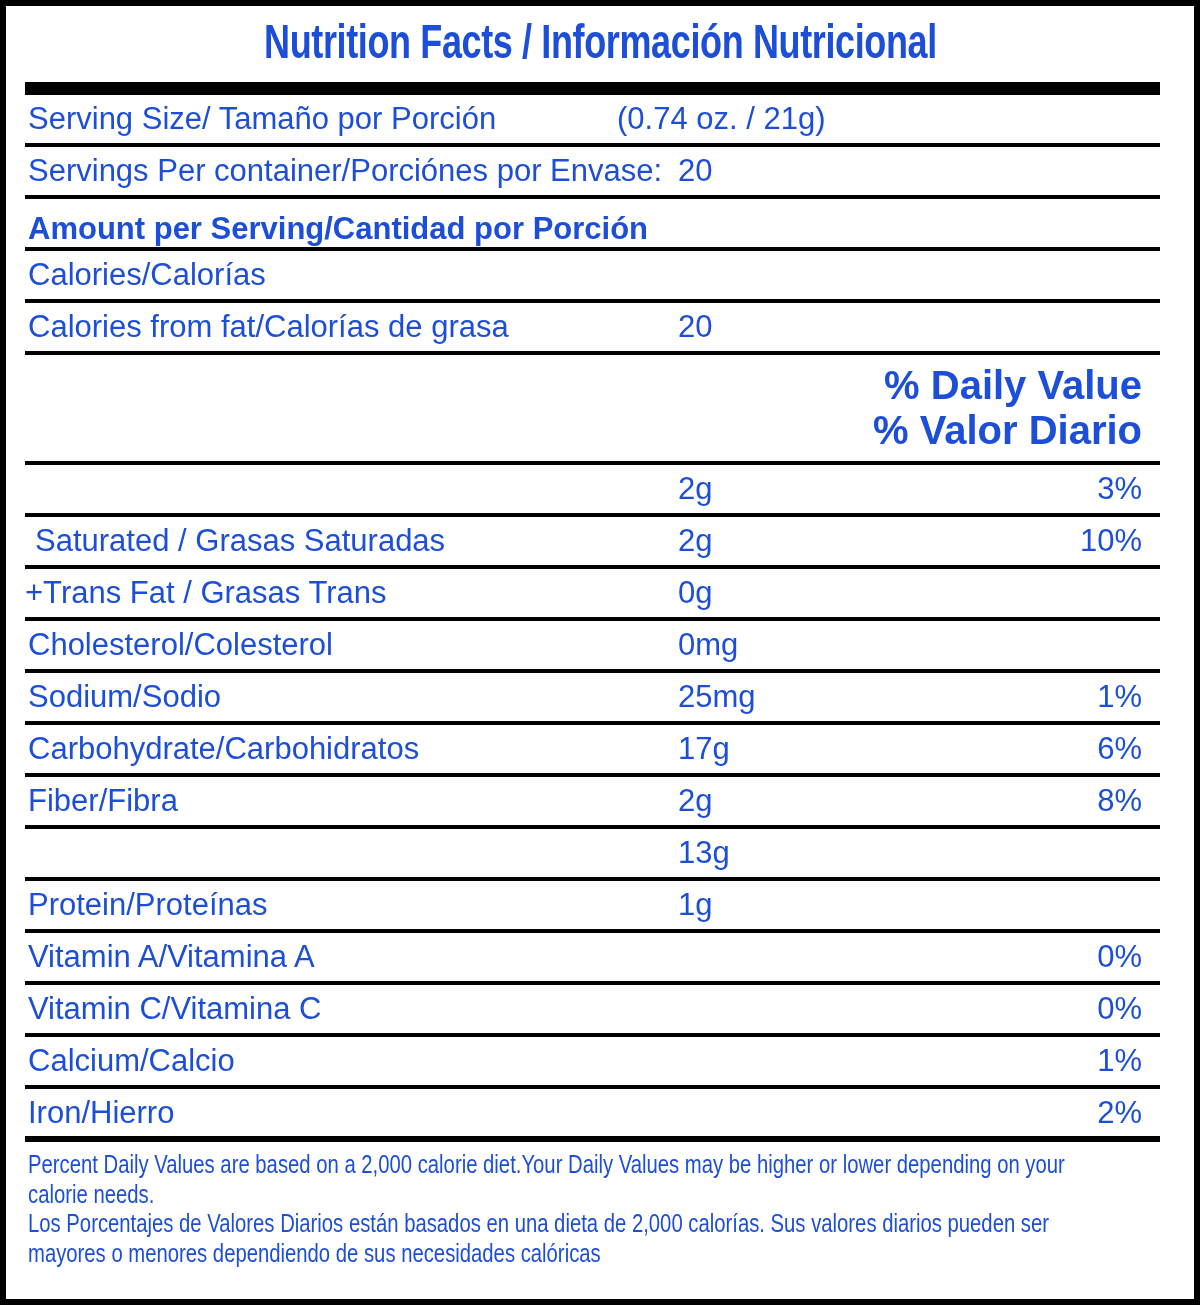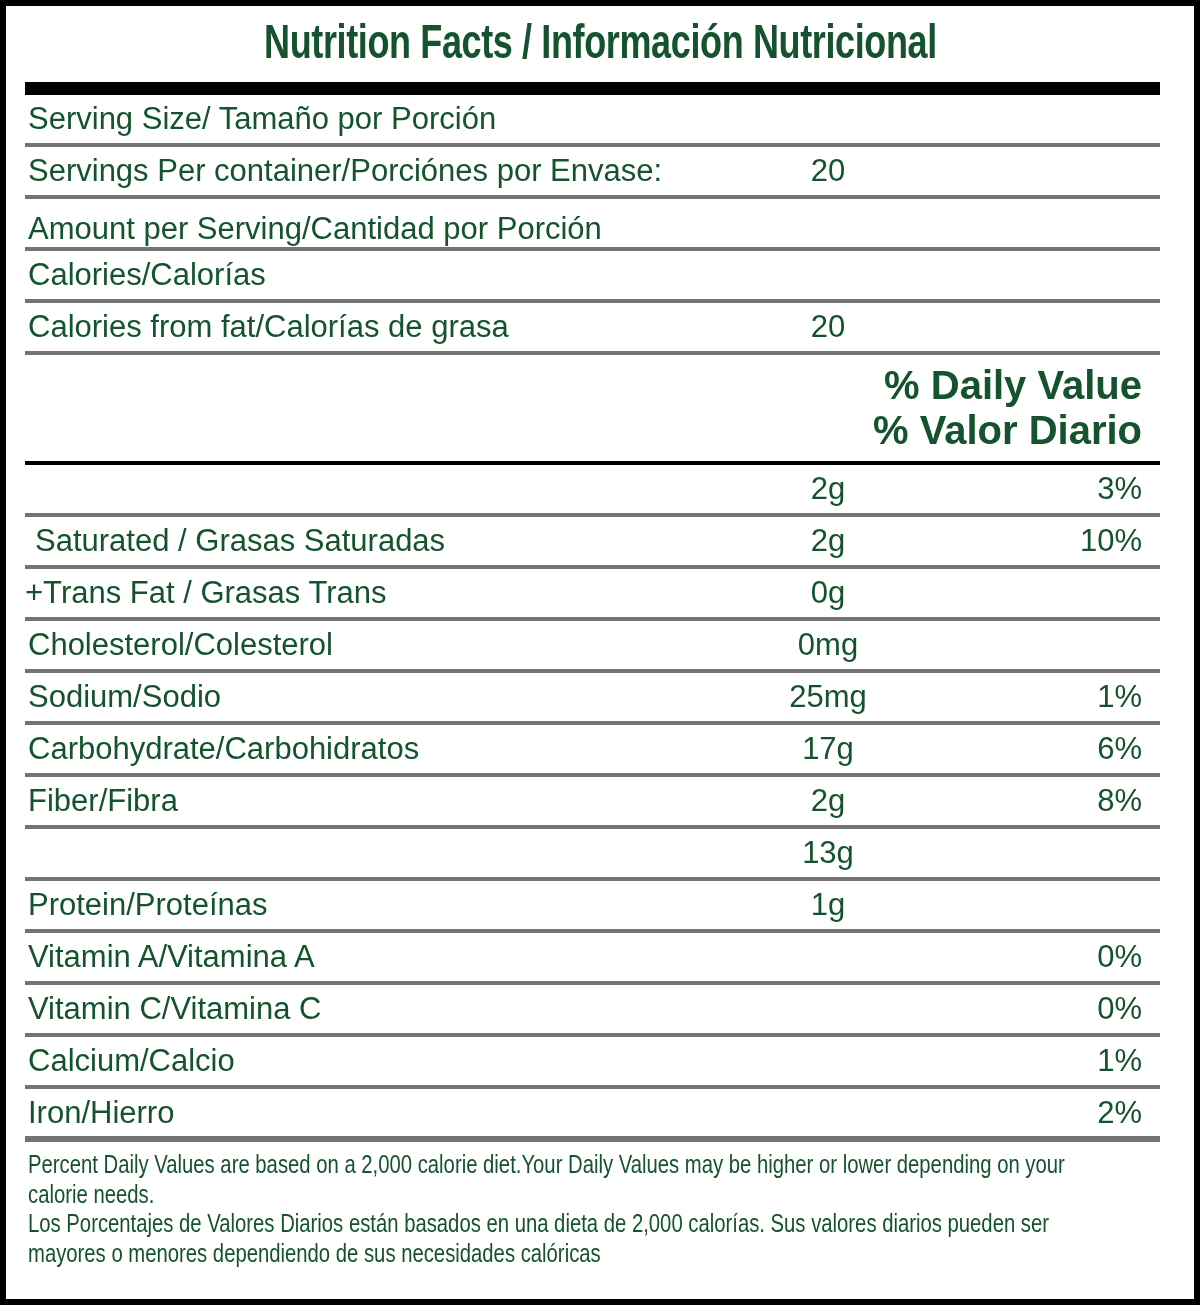--- a/index.html
+++ b/index.html
@@ -1,20 +1,20 @@
 <!DOCTYPE html>
 <html><head>
 <meta charset="utf-8">
 <style>
   html,body{margin:0;padding:0;background:#ffffff;}
   .page{
     position:relative;
     width:1200px;height:1305px;
     background:#ffffff;
-    color:#14532d;
+    color:#1d4ed8;
     font-family:"Liberation Sans",sans-serif;
     overflow:hidden;
   }
   .frame{
     position:absolute;inset:0;
     border:6px solid #000;
     pointer-events:none;
   }
   .title{
     position:absolute;top:14px;left:0;width:100%;
@@ -31,32 +31,32 @@
   .bar{
     position:absolute;left:25px;top:82px;
     width:1135px;height:13px;background:#000;
   }
   .table{
     position:absolute;left:25px;top:95px;width:1135px;
   }
   .row{
     position:relative;
     height:48px;
-    border-bottom:4px solid #737373;
+    border-bottom:4px solid #000000;
     font-size:31px;
     display:flex;align-items:center;
   }
   .row.last{height:47px;border-bottom-width:6px;}
   .lbl{padding-left:3px;white-space:nowrap;}
   .lbl.indent{padding-left:10px;}
   .lbl.noindent{padding-left:0;}
-  .bold{font-weight:normal;margin-top:12px;}
+  .bold{font-weight:bold;margin-top:12px;}
   .val{
     position:absolute;left:653px;width:300px;
-    text-align:center;white-space:nowrap;
+    text-align:left;white-space:nowrap;
   }
   .serv-val{
     position:absolute;left:592px;white-space:nowrap;
   }
   .pct{
     position:absolute;right:18px;text-align:right;white-space:nowrap;
   }
   .dvblock{
     position:relative;height:98px;
     border-bottom:4px solid #000;
@@ -83,20 +83,21 @@
   <div class="title">
     <span class="title-inner">Nutrition Facts / Información Nutricional</span>
   </div>
 
   <div class="bar"></div>
 
   <div class="table">
 
     <div class="row">
       <span class="lbl">Serving Size/ Tamaño por Porción</span>
+      <span class="serv-val">(0.74 oz. / 21g)</span>
     </div>
 
     <div class="row">
       <span class="lbl">Servings Per container/Porciónes por Envase:</span>
       <span class="val">20</span>
     </div>
 
     <div class="row">
       <span class="lbl bold">Amount per Serving/Cantidad por Porción</span>
     </div>

